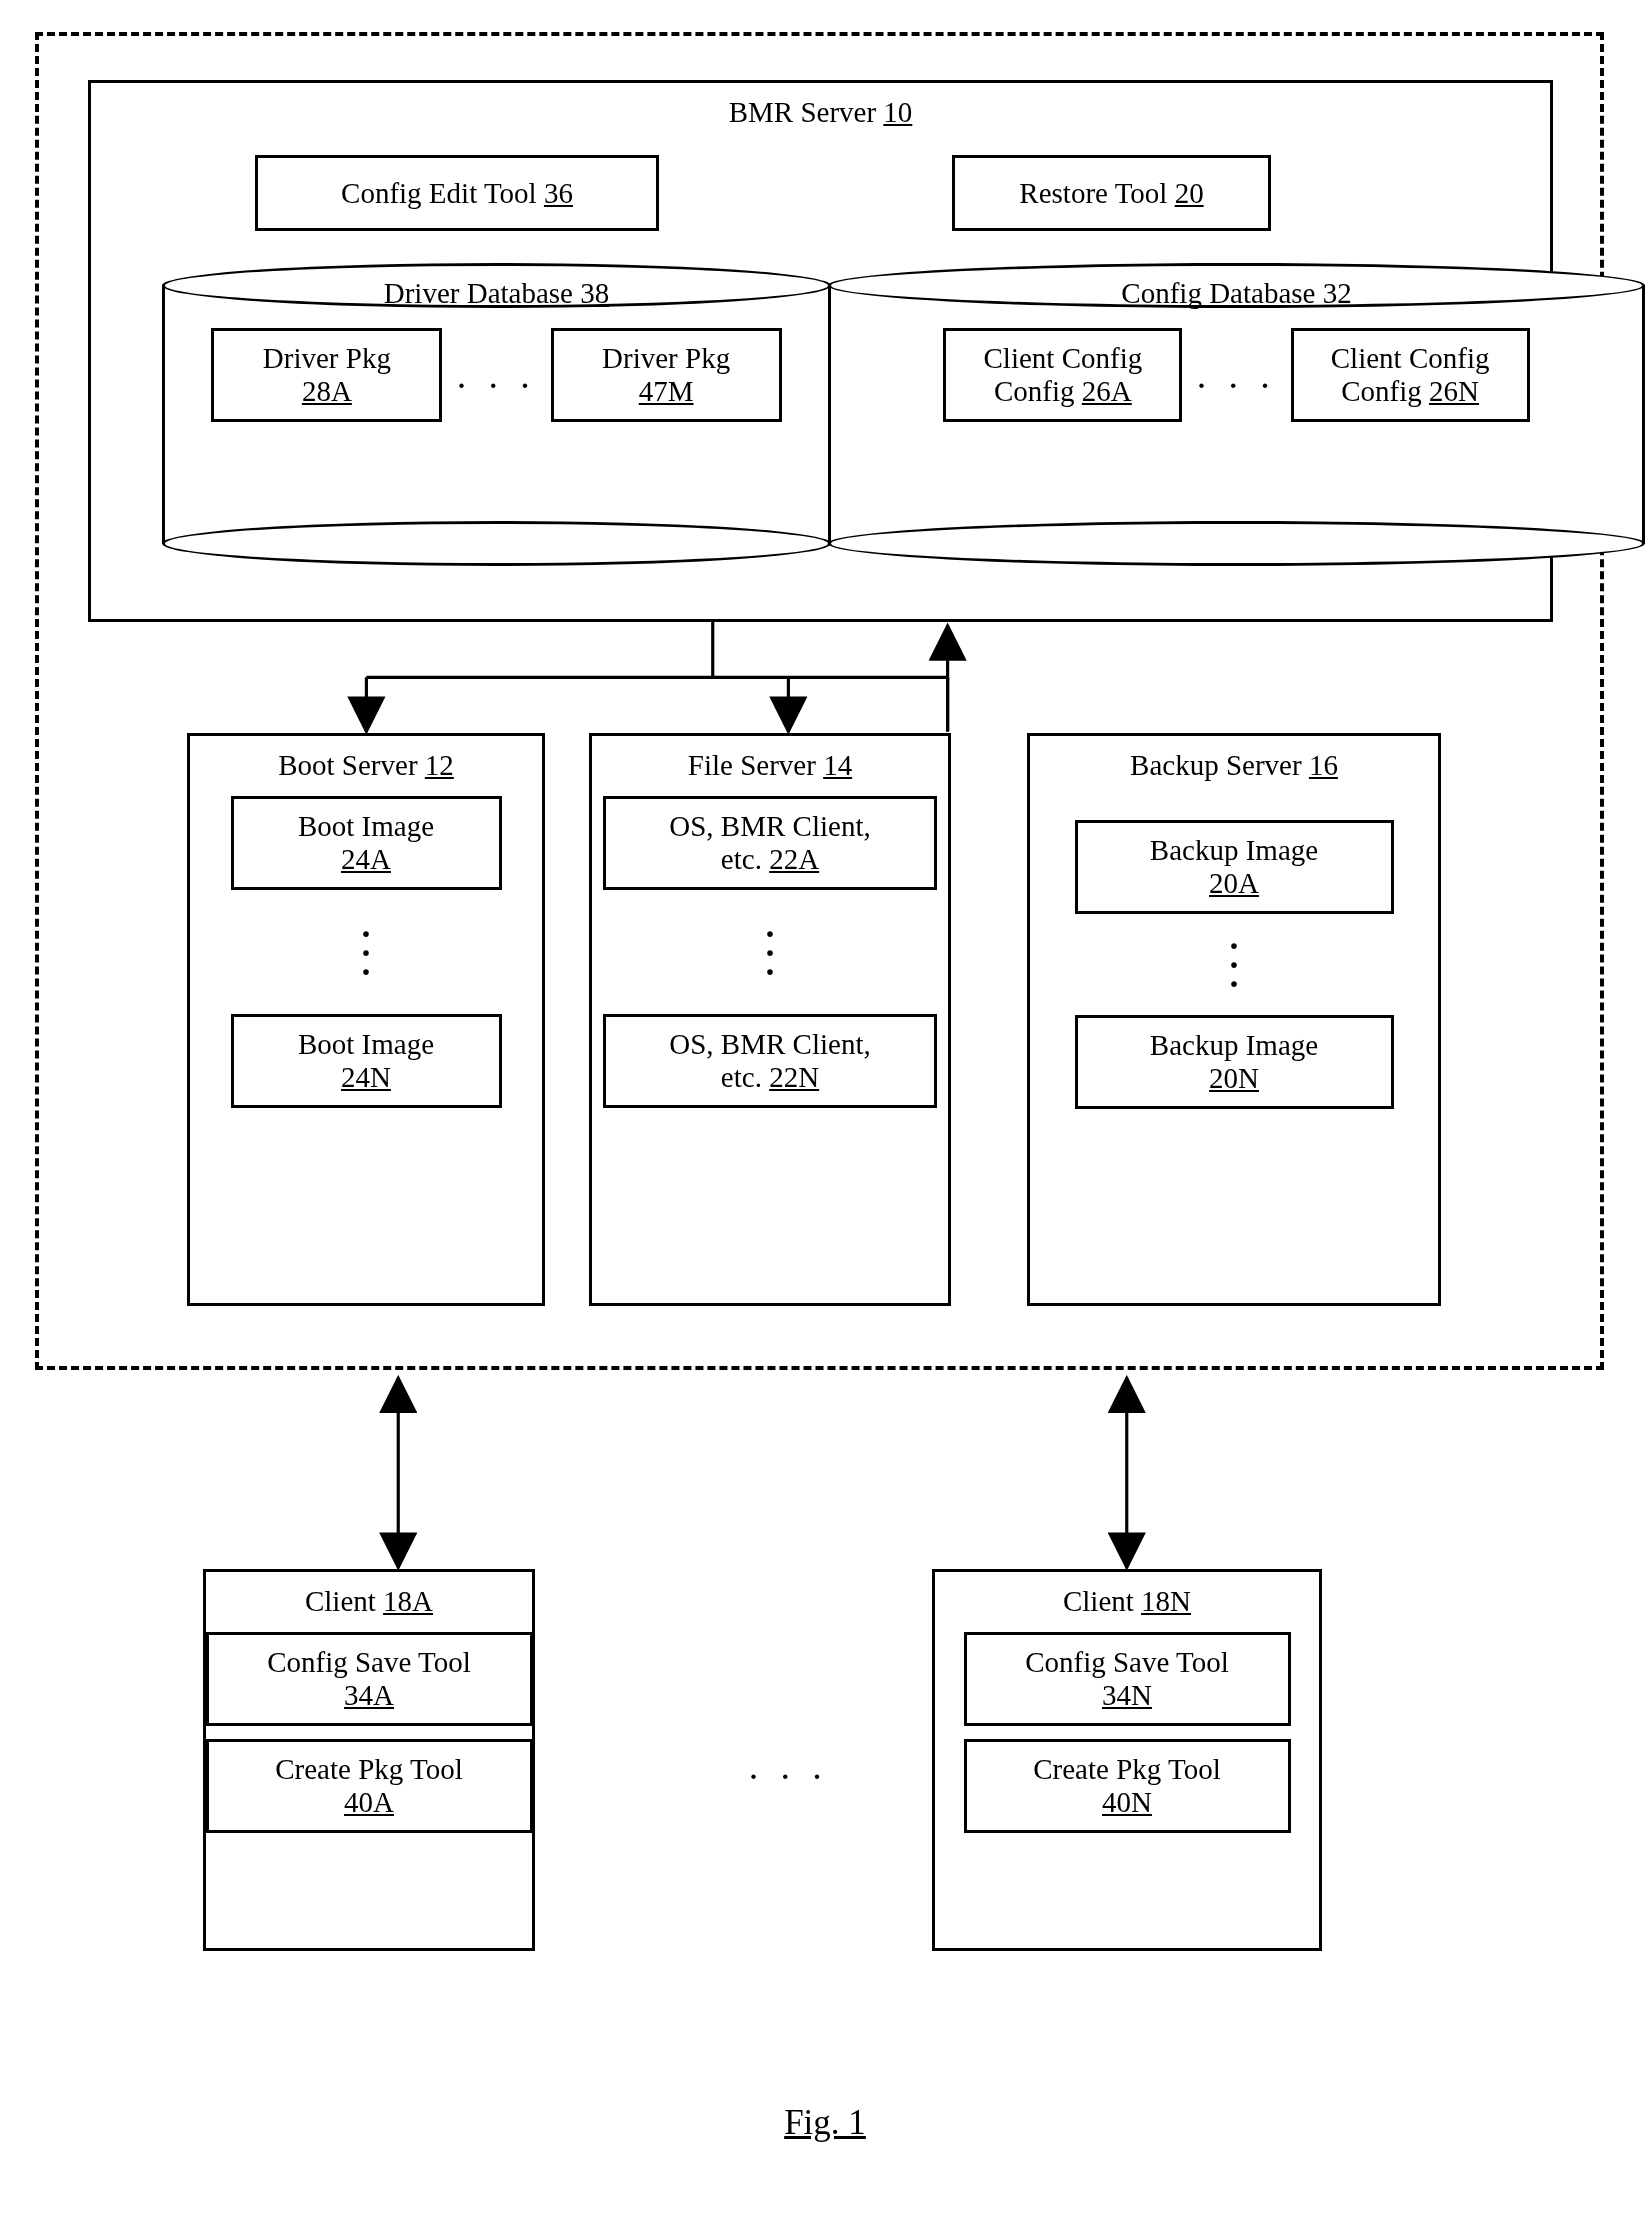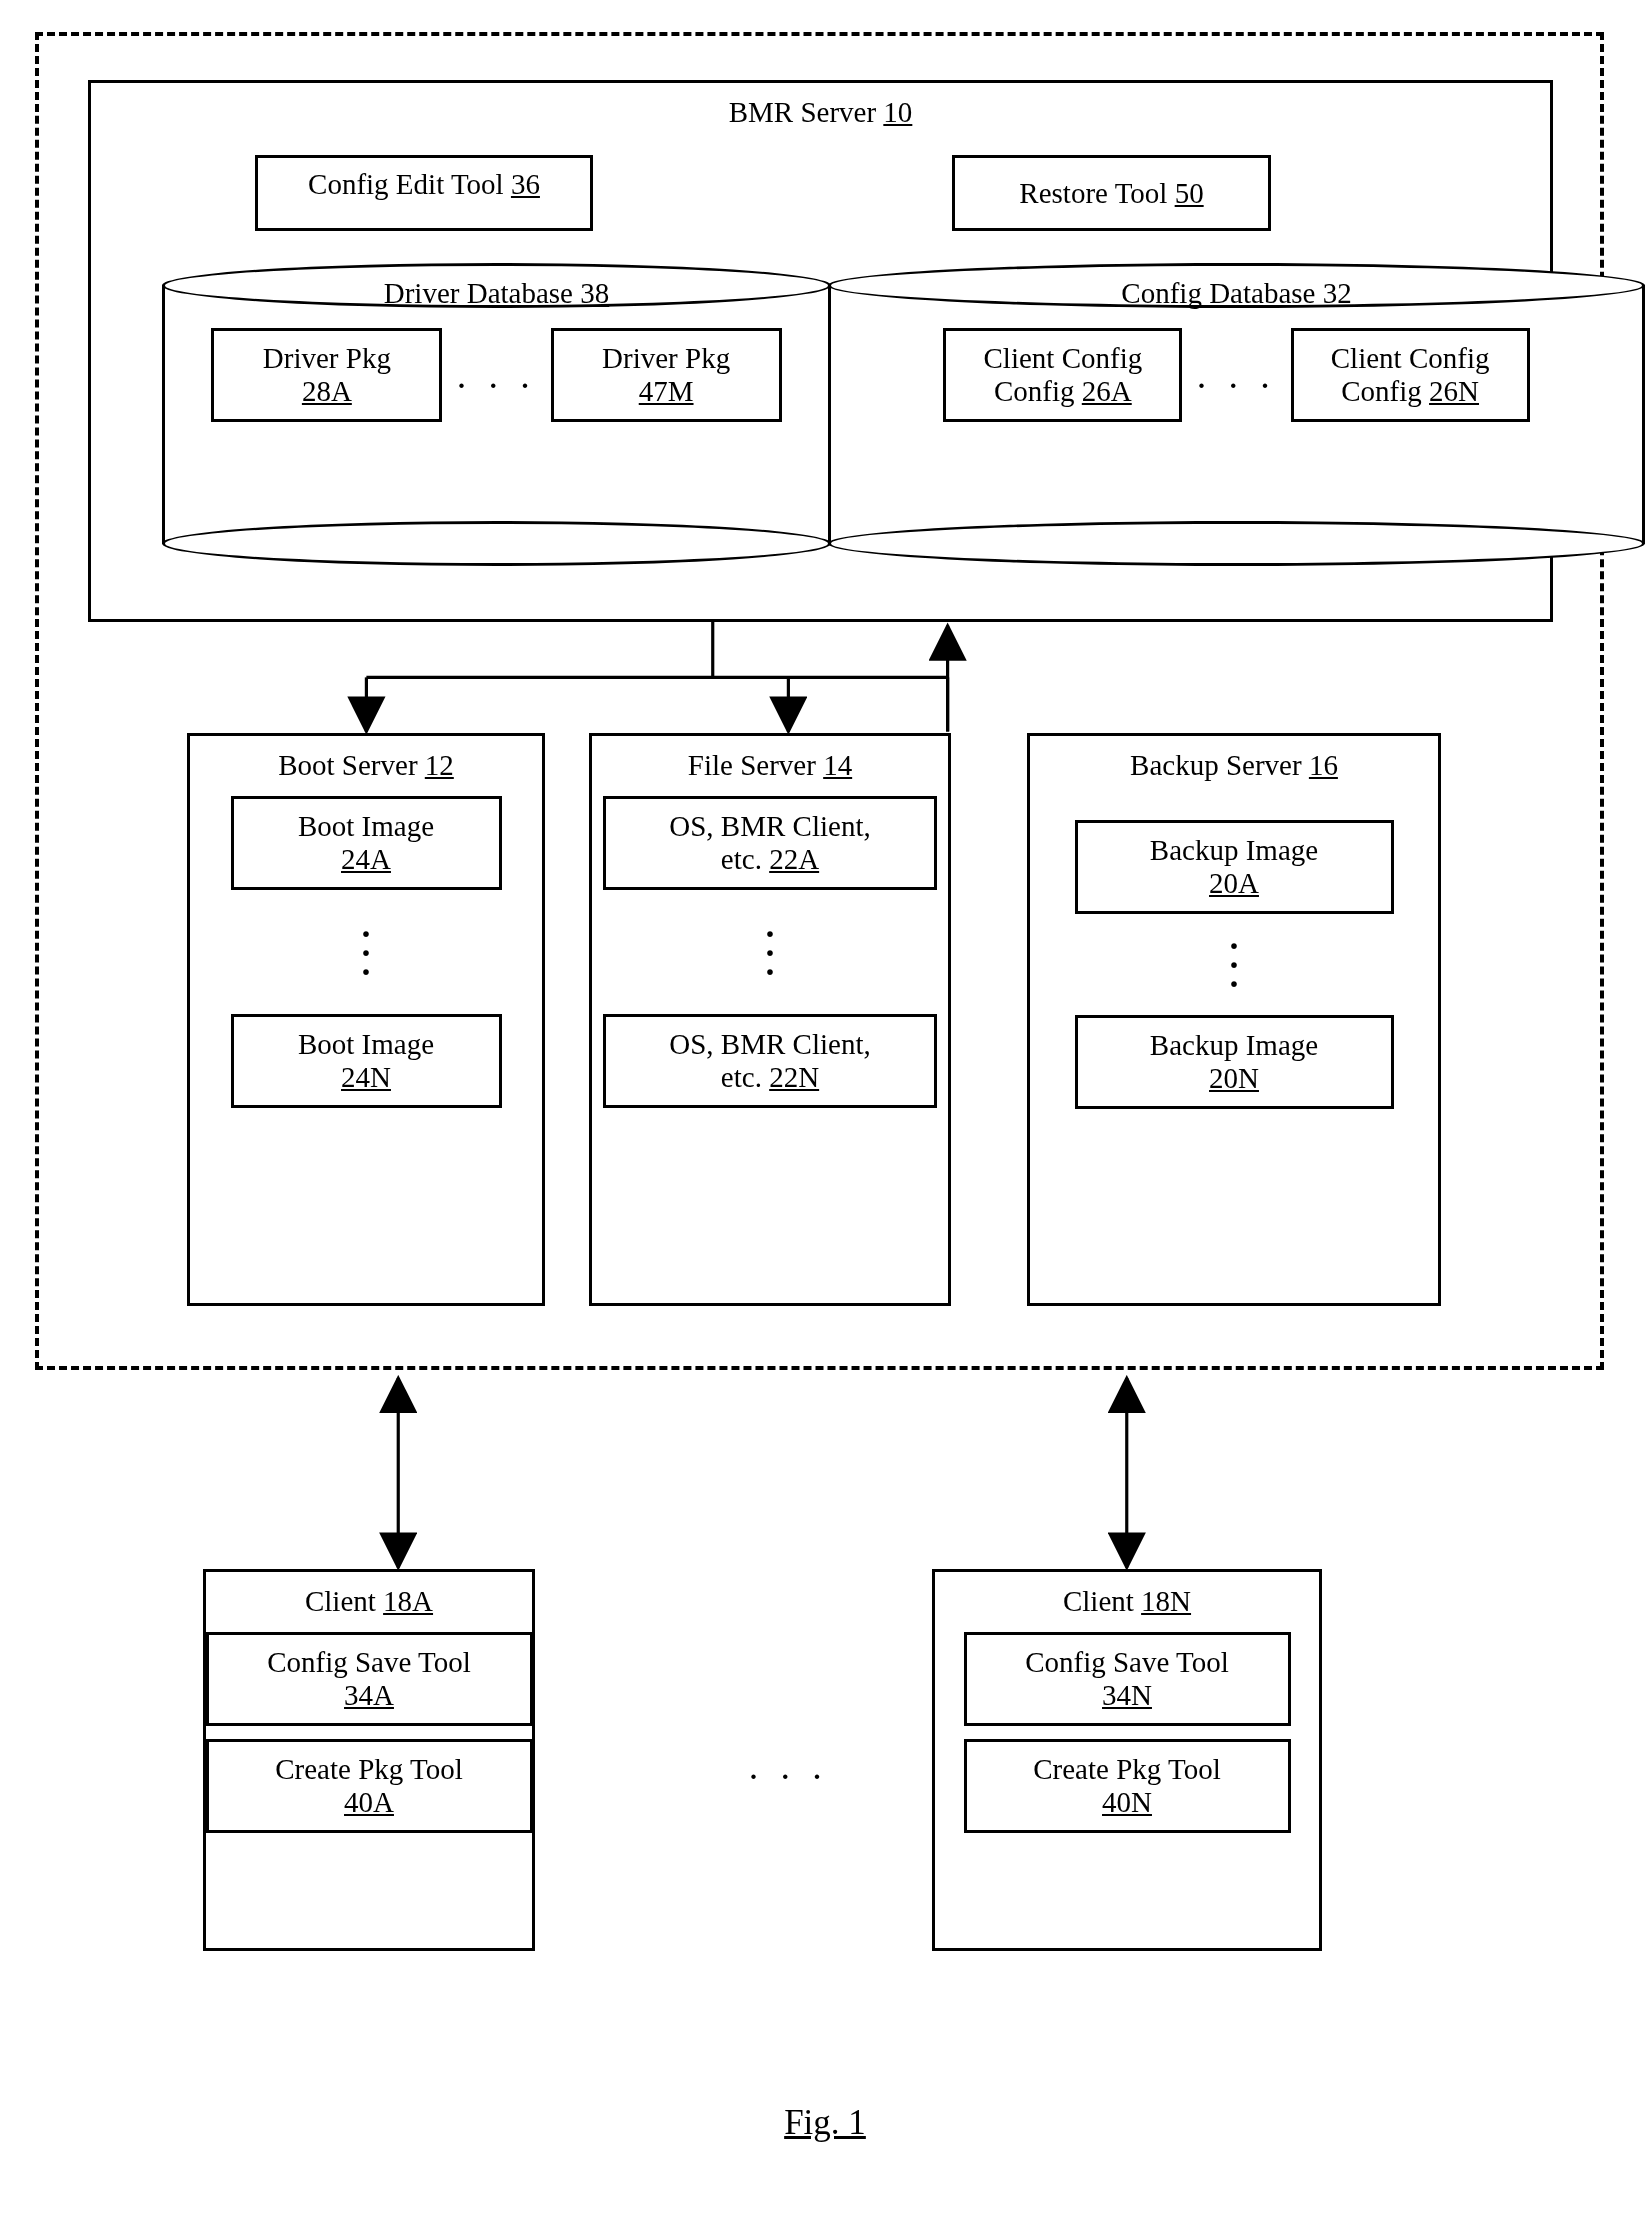--- a/index.html
+++ b/index.html
@@ -94,26 +94,26 @@
 <div class="diagram">
 
   <div class="box dashed" style="left:3.2px; top:0px; width:1569px; height:1338px; border-style:dashed; padding:0; background:transparent;"></div>
 
   <div class="box" style="left:56px; top:48px; width:1465px; height:542px;">
     <div class="title">
       <span>BMR Server</span> <span class="u">10</span>
     </div>
   </div>
 
-  <div class="box" style="left:223px; top:123px; width:338px; height:76px; justify-content:flex-start;">
+  <div class="box" style="left:223px; top:123px; width:404px; height:76px; justify-content:center;">
     <div><span>Config Edit Tool</span> <span class="u">36</span></div>
   </div>
 
   <div class="box" style="left:920px; top:123px; width:319px; height:76px; justify-content:center;">
-    <div><span>Restore Tool</span> <span class="u">50</span></div>
+    <div><span>Restore Tool</span> <span class="u">20</span></div>
   </div>
 
   <div class="cyl" style="left:92px; top:231px; width:669px; height:303px;margin-left:38px;">
     <div class="body" style="top:22px; bottom:22px;"></div>
     <div class="bot-ellipse" style="bottom:0;"></div>
     <div class="top-ellipse" style="top:0;"></div>
     <div class="content" style="top:14.3px;">
       <div>
         <span>Driver Database</span> <span class="u">38</span>
       </div>

